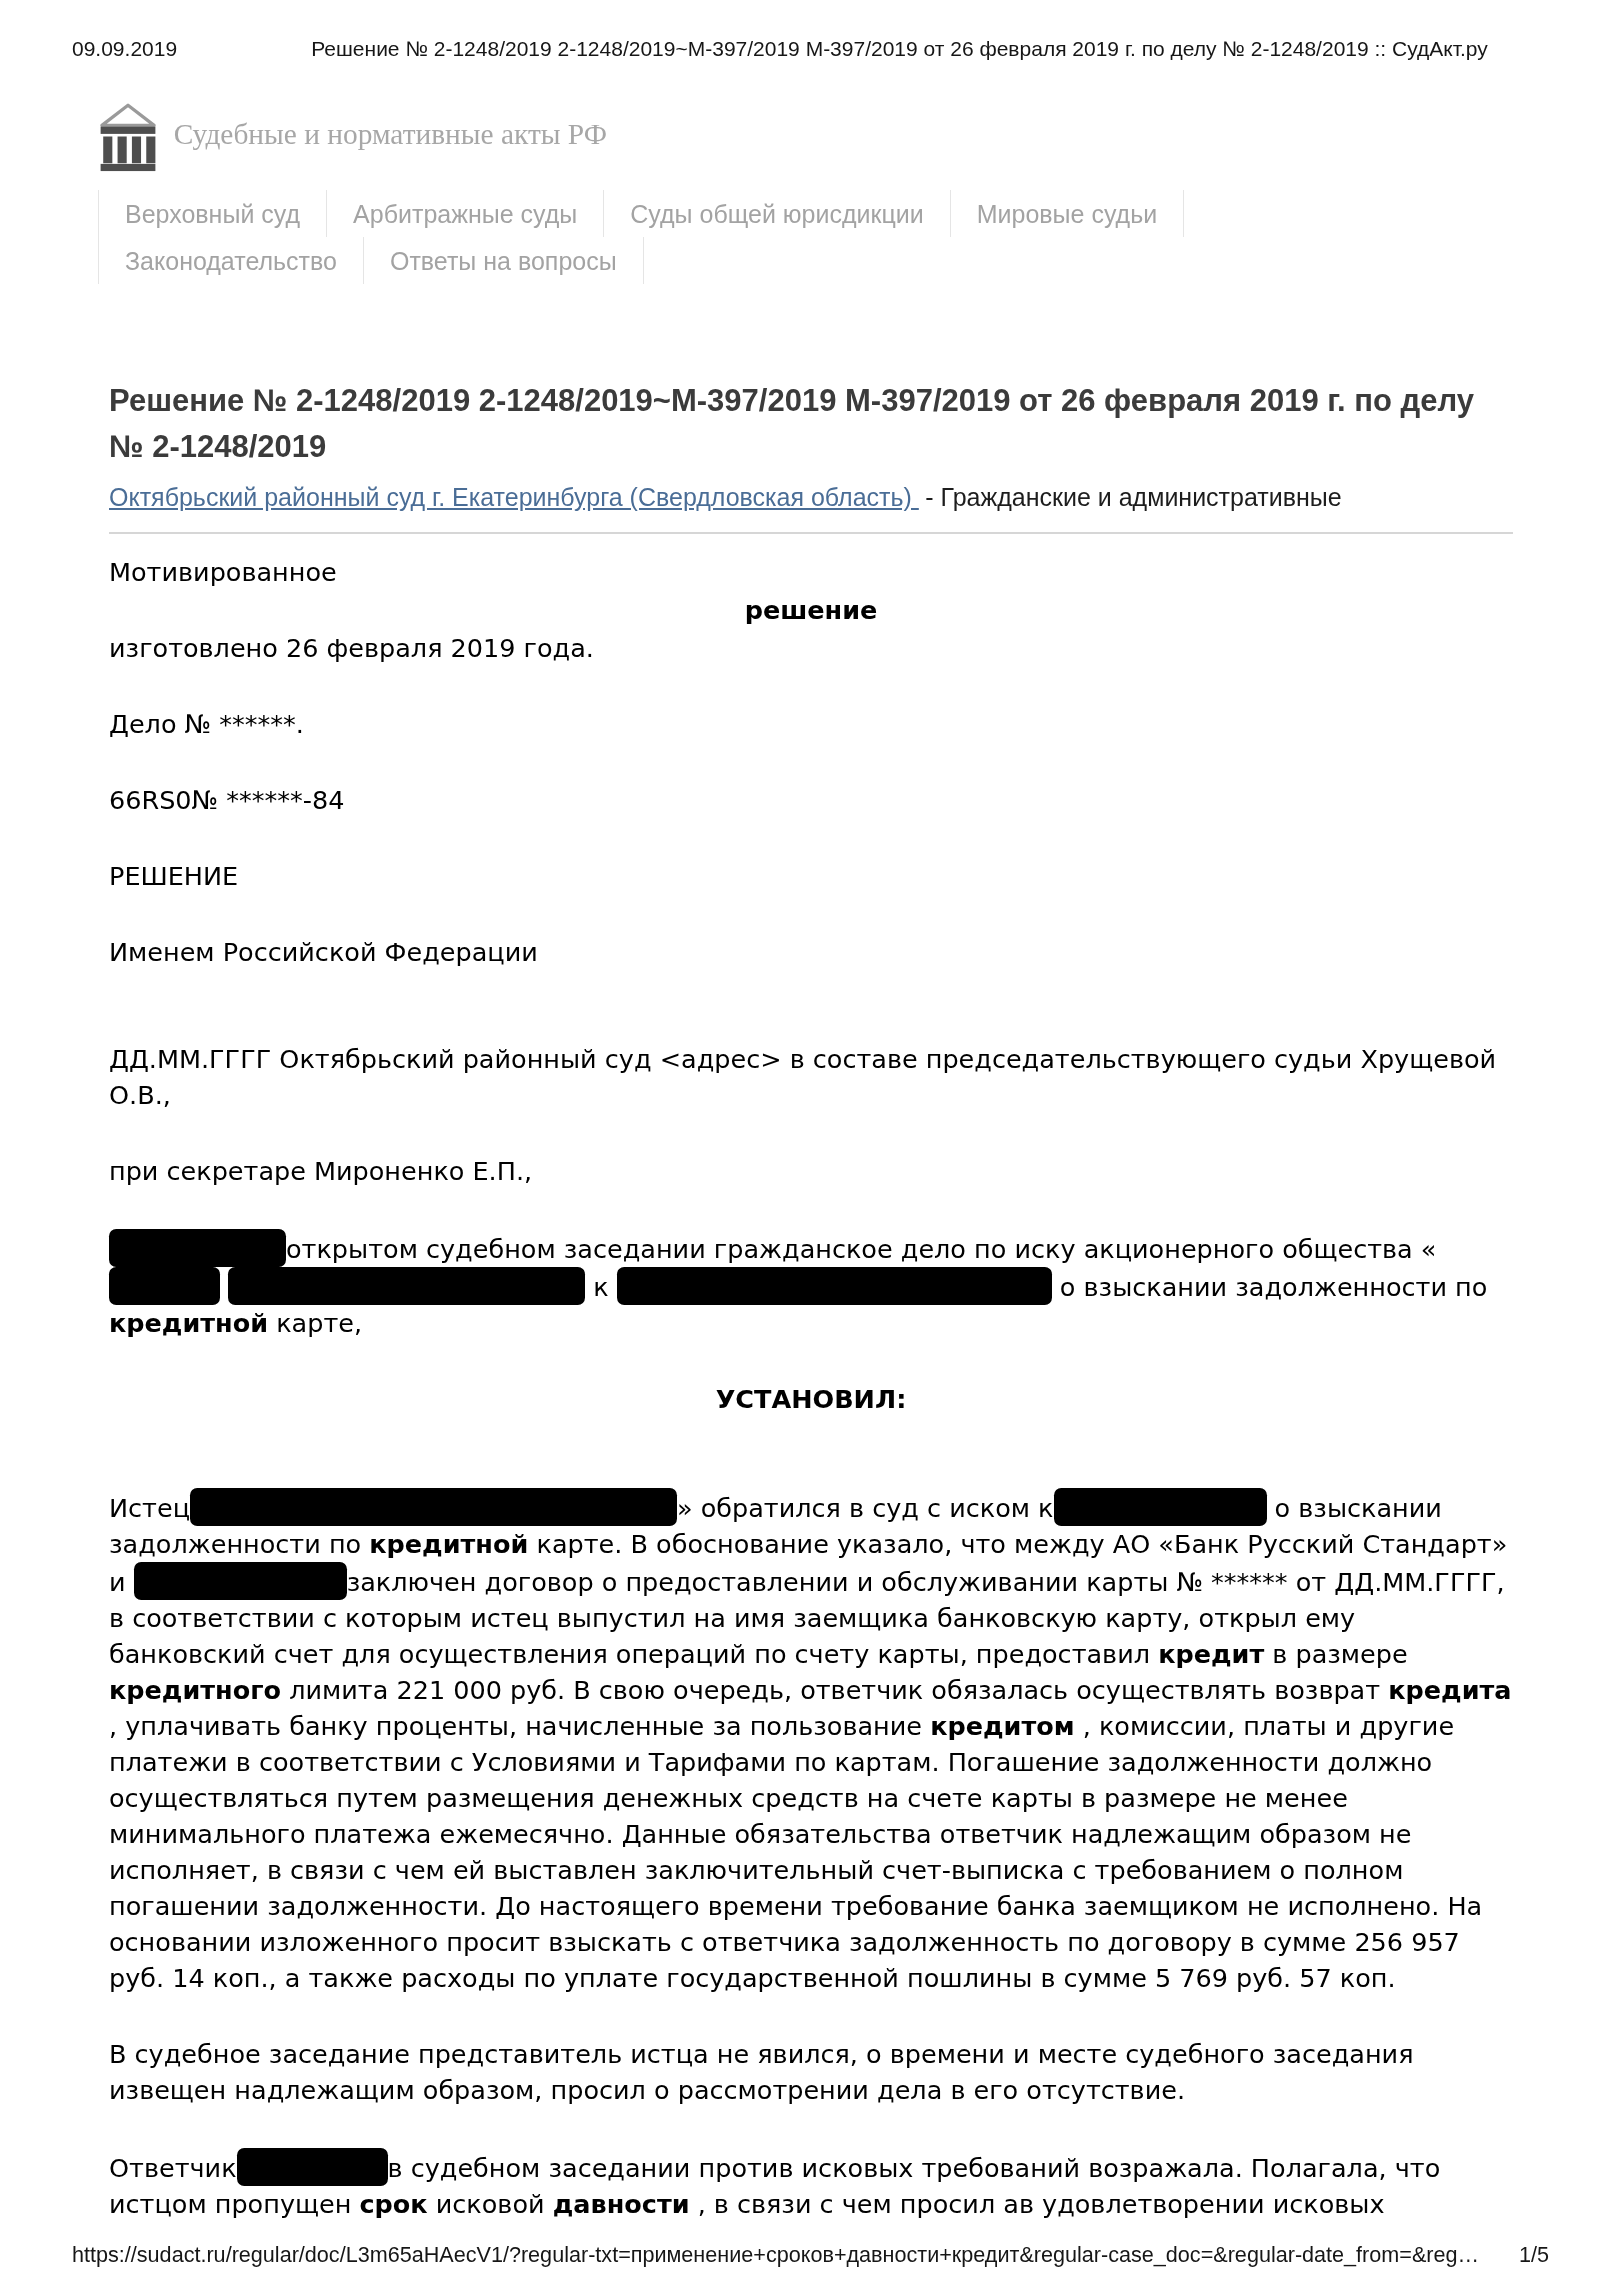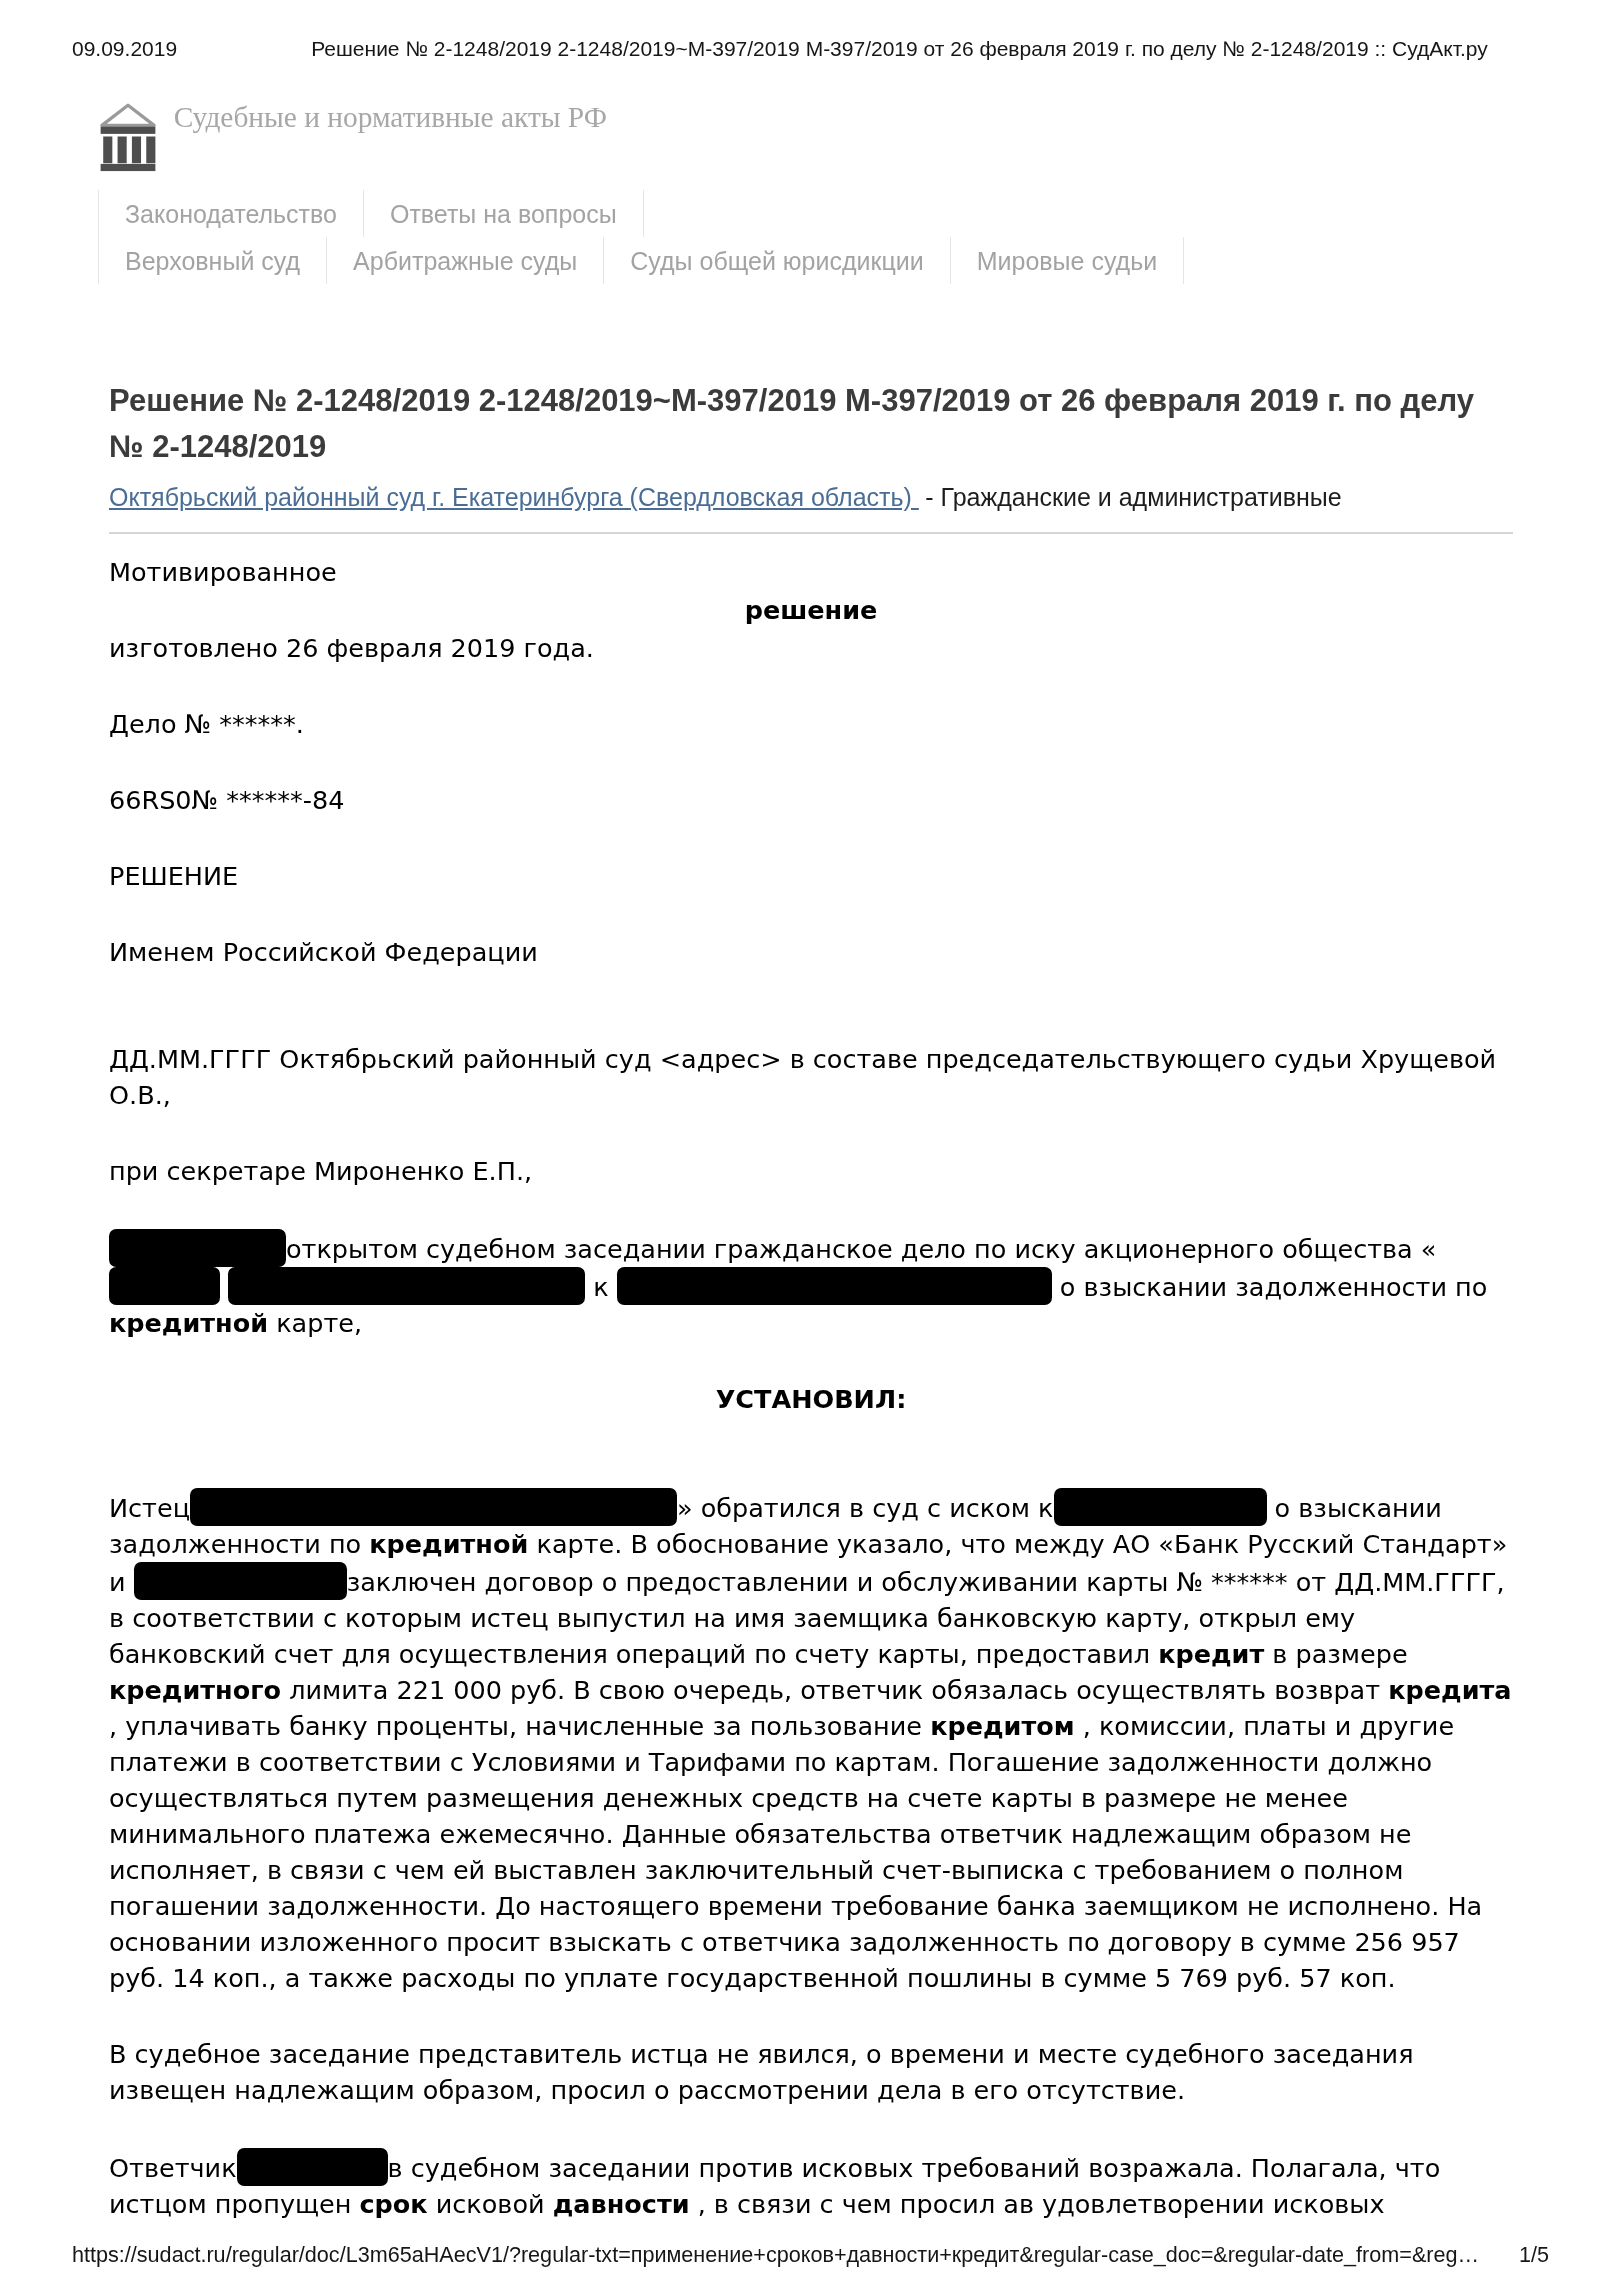--- a/index.html
+++ b/index.html
@@ -7,21 +7,21 @@
         font-family:"Liberation Sans",sans-serif;color:#000;}
 
   
   .print-header{position:absolute;top:37px;left:0;right:0;height:30px;font-size:21px;color:#161616;}
   .print-date{position:absolute;left:72px;top:0;}
   .print-title{position:absolute;left:203px;right:26px;top:0;text-align:center;white-space:nowrap;}
   .print-footer{position:absolute;left:72px;right:73px;bottom:27.5px;display:flex;
                 justify-content:space-between;font-size:21.6px;color:#161616;}
 
   
-  .site-logo{position:absolute;left:98px;top:101px;display:flex;align-items:flex-start;gap:15.7px;}
+  .site-logo{position:absolute;left:98px;top:101px;display:flex;align-items:center;gap:15.7px;}
   .logo-text{font-family:"Liberation Serif",serif;font-size:29.4px;color:#a7a7a7;padding-bottom:5.2px;white-space:nowrap;}
 
   
   .site-nav{position:absolute;left:98px;top:190px;}
   .nav-row{display:flex;}
   .nav-item{font-size:25px;color:#a3a3a3;line-height:30px;padding:8.5px 26px;
             border-left:1.3px solid #e5e5e5;white-space:nowrap;}
   .nav-item:last-child{border-right:1.3px solid #e5e5e5;}
 
   
@@ -61,28 +61,28 @@
         <rect x="52" y="54" width="14" height="41" fill="#4e4e4e"></rect>
         <rect x="74" y="54" width="14" height="41" fill="#4e4e4e"></rect>
         <rect x="4" y="96" width="84" height="11" fill="#4e4e4e"></rect>
       </svg>
     </span>
     <span class="logo-text">Судебные и нормативные акты РФ</span>
   </div>
 
   <nav class="site-nav">
     <div class="nav-row">
-        <span class="nav-item">Законодательство</span>
-        <span class="nav-item">Ответы на вопросы</span>
-      </div>
-    <div class="nav-row">
         <span class="nav-item">Верховный суд</span>
         <span class="nav-item">Арбитражные суды</span>
         <span class="nav-item">Суды общей юрисдикции</span>
         <span class="nav-item">Мировые судьи</span>
+      </div>
+    <div class="nav-row">
+        <span class="nav-item">Законодательство</span>
+        <span class="nav-item">Ответы на вопросы</span>
       </div>
   </nav>
 
   <main class="content">
     <h1 class="doc-title">Решение № 2-1248/2019 2-1248/2019~М-397/2019 М-397/2019 от 26 февраля 2019 г. по делу № 2-1248/2019</h1>
     <div class="court-line">
       <a class="court-link">Октябрьский районный суд г. Екатеринбурга (Свердловская область) </a><span class="category">- Гражданские и административные</span>
     </div>
     <hr class="divider">
     <div class="doc-body">

